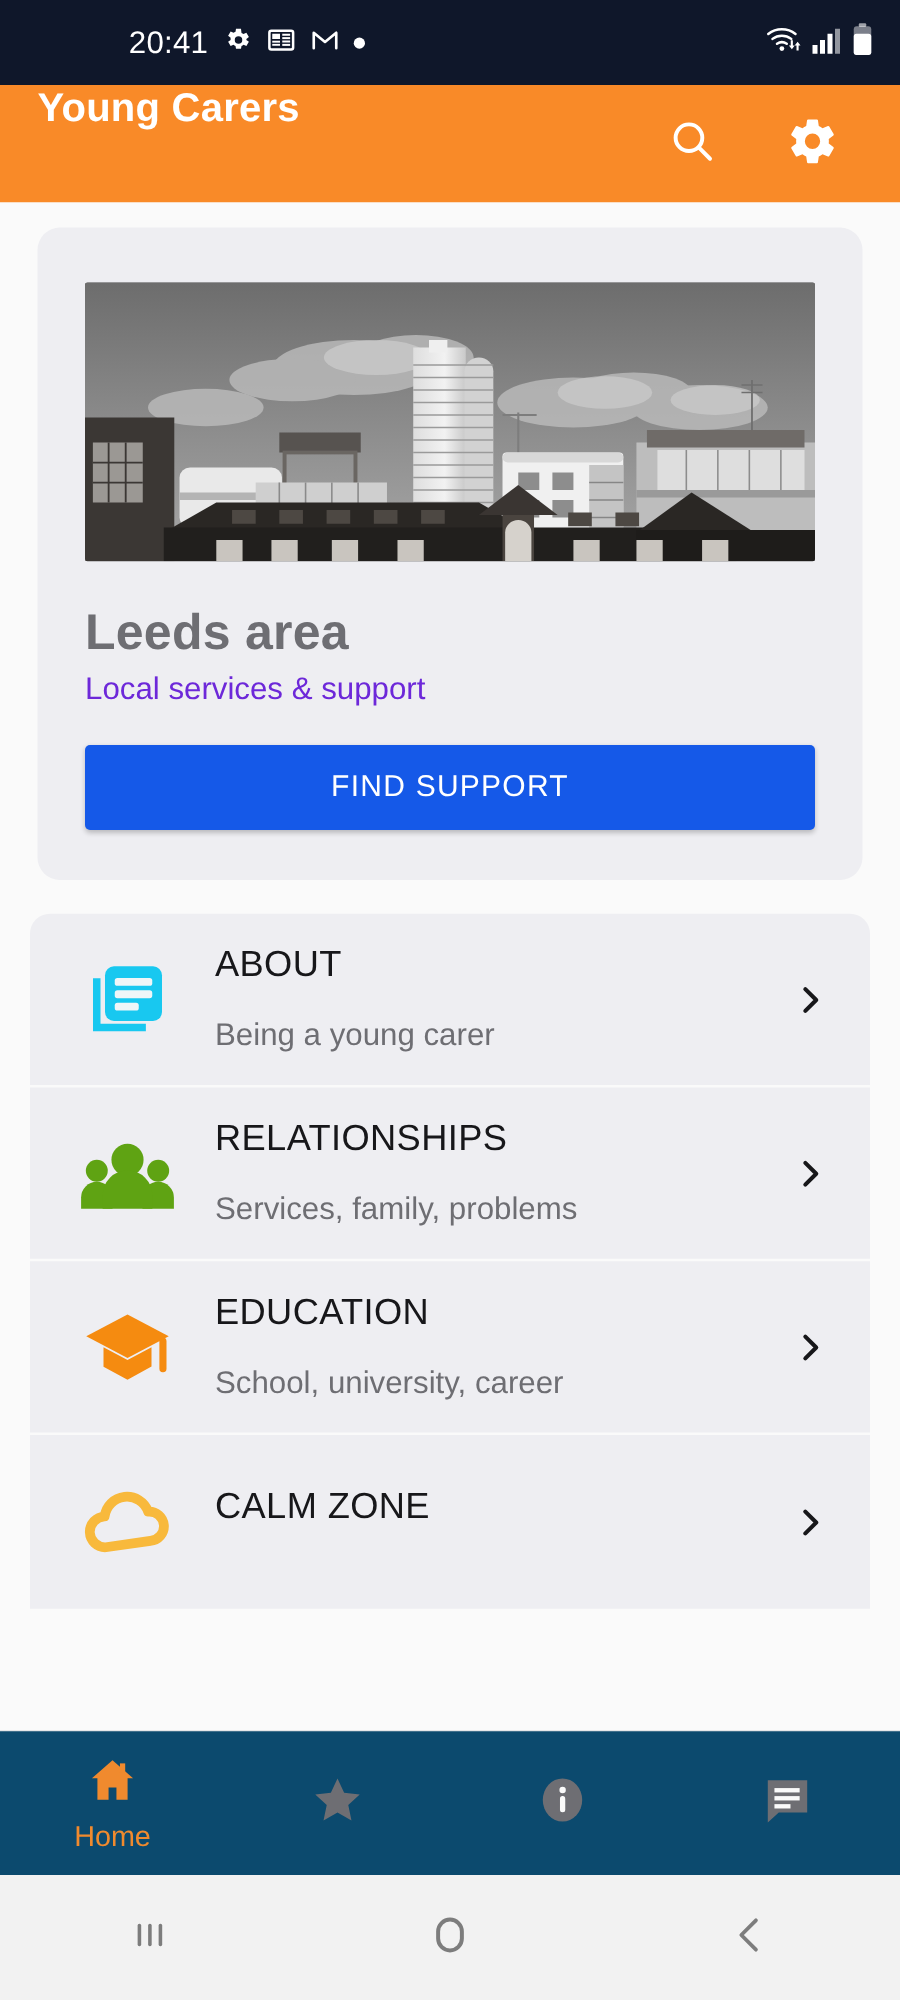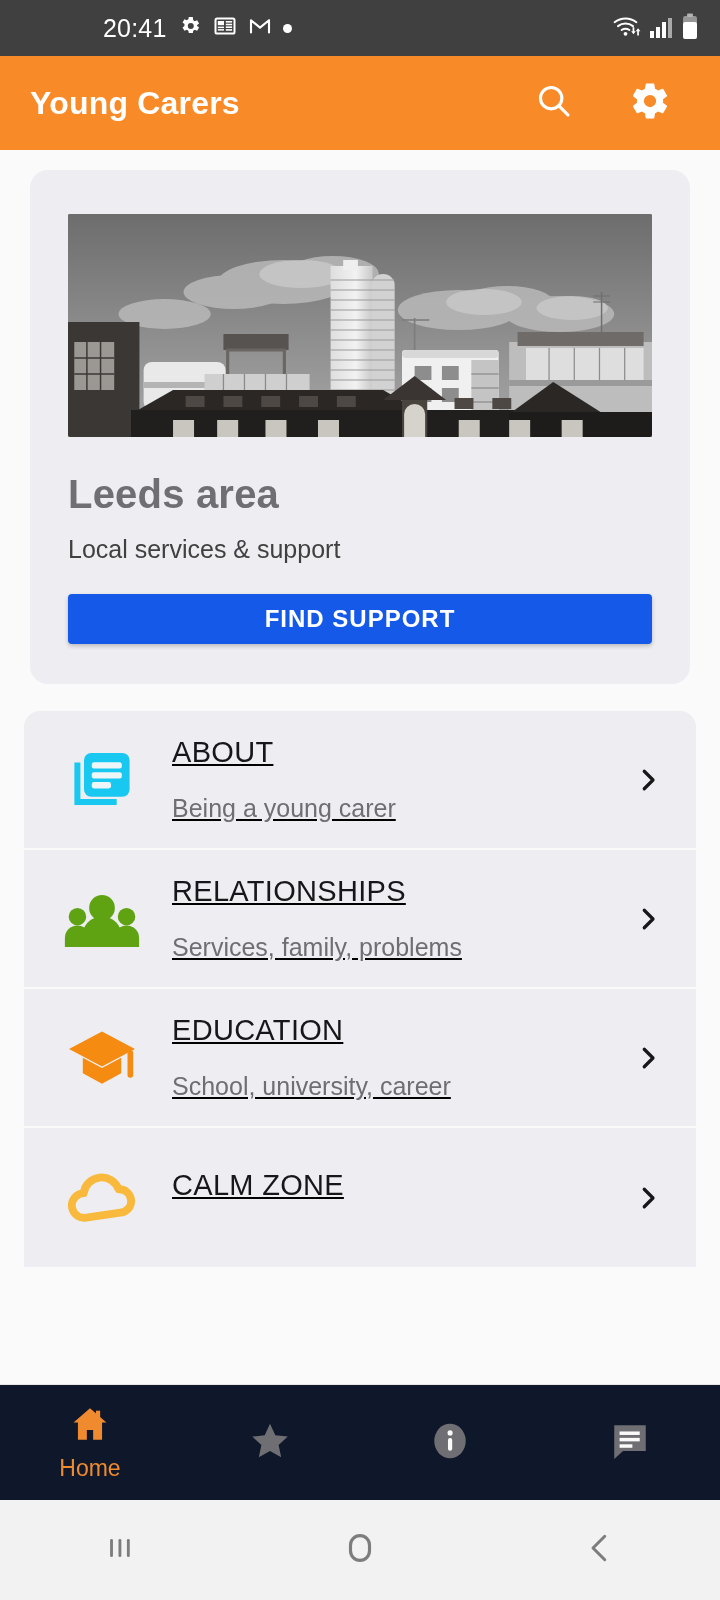--- a/index.html
+++ b/index.html
@@ -6,35 +6,35 @@
   html, body {
     width:720px; height:1600px;
     font-family:"Liberation Sans", sans-serif;
     background:#FAFAFA;
     overflow:hidden;
   }
   #app { position:relative; width:720px; height:1600px; display:flex; flex-direction:column; }
 
   
   .statusbar {
-    height:56px; background:#404040;
+    height:68px; background:#0f172a;
     display:flex; align-items:center; flex-shrink:0;
     padding:0 22px 0 0;
     color:#FFFFFF;
   }
   .sb-left { display:flex; align-items:center; gap:11px; margin-left:103px; }
   .sb-time { font-size:25px; font-weight:500; letter-spacing:.2px; color:#FFFFFF; }
   .sb-right { display:flex; align-items:flex-end; gap:7px; margin-left:auto; }
   .sb-ico { display:block; }
   .sb-dot { width:9px; height:9px; border-radius:50%; background:#FFFFFF; display:block; }
 
   
   .appbar {
     height:94px; background:#F98A28; flex-shrink:0;
-    display:flex; align-items:center; padding:0 46px 0 30px;
+    display:flex; padding:0 46px 0 30px;
   }
   .appbar-title { color:#FFFFFF; font-size:32px; font-weight:700; letter-spacing:.2px; }
   .appbar-actions { margin-left:auto; display:flex; align-items:center; gap:48px; }
   .appbar-btn { width:48px; height:48px; display:flex; align-items:center; justify-content:center; cursor:pointer; }
 
   
   .content { flex:1; background:#FAFAFA; overflow:hidden; position:relative; }
 
   
   .hero-card {
@@ -49,67 +49,66 @@
     overflow:hidden;
     position:relative;
     background:#4a4a4a;
   }
   .hero-photo svg { display:block; width:100%; height:100%; }
   .hero-title {
     margin-top:35px;
     font-size:40px; font-weight:700; color:#6E6E73; letter-spacing:.2px;
   }
   .hero-sub {
-    margin-top:18px;
-    font-size:25px; color:#404040; font-weight:400;
+    margin-top:8px;
+    font-size:25px; color:#6d28d9; font-weight:400;
   }
   .hero-btn {
     margin-top:30px;
-    height:50px; width:100%;
+    height:68px; width:100%;
     background:#1559E8;
     border:none; border-radius:4px;
-    color:#FFFFFF; font-size:24px; font-weight:700; letter-spacing:1px;
+    color:#FFFFFF; font-size:24px; font-weight:400; letter-spacing:1px;
     font-family:"Liberation Sans", sans-serif;
     cursor:pointer;
     box-shadow:0 2px 4px rgba(0,0,0,.22);
   }
 
   
   .list-card {
     margin:27px 24px 0 24px;
     background:#EEEEF2;
     border-radius:16px 16px 0 0;
     overflow:hidden;
   }
   .row {
     display:flex; align-items:center;
     height:139px;
     padding:0 30px 0 36px;
     border-bottom:2px solid #FAFAFA;
     cursor:pointer;
-    text-decoration:underline;
   }
   .row:last-child { border-bottom:none; }
   .row-icon { width:84px; flex-shrink:0; display:flex; align-items:center; justify-content:center; }
   .row-text { flex:1; margin-left:28px; }
   .row-title { font-size:29px; color:#17171A; letter-spacing:.3px; line-height:1.15; }
   .row-sub { font-size:25px; color:#6E6E73; margin-top:24px; }
   .row-chev { width:36px; flex-shrink:0; display:flex; align-items:center; justify-content:center; }
 
   
   .cutoff {
     position:absolute; left:0; right:0; bottom:0; height:24px;
     background:linear-gradient(to bottom, rgba(250,250,250,0) 0%, #FAFAFA 68%);
     pointer-events:none;
   }
 
   
   .bottomnav {
     height:116px; flex-shrink:0;
-    background:#0f172a;
+    background:#0c4a6e;
     border-top:1px solid #E6E6E8;
     display:flex; align-items:center;
   }
   .navitem {
     flex:1; display:flex; flex-direction:column; align-items:center; justify-content:center;
     gap:6px; cursor:pointer; height:100%;
   }
   .navlabel { font-size:23px; color:#F08A2E; }
 
   

